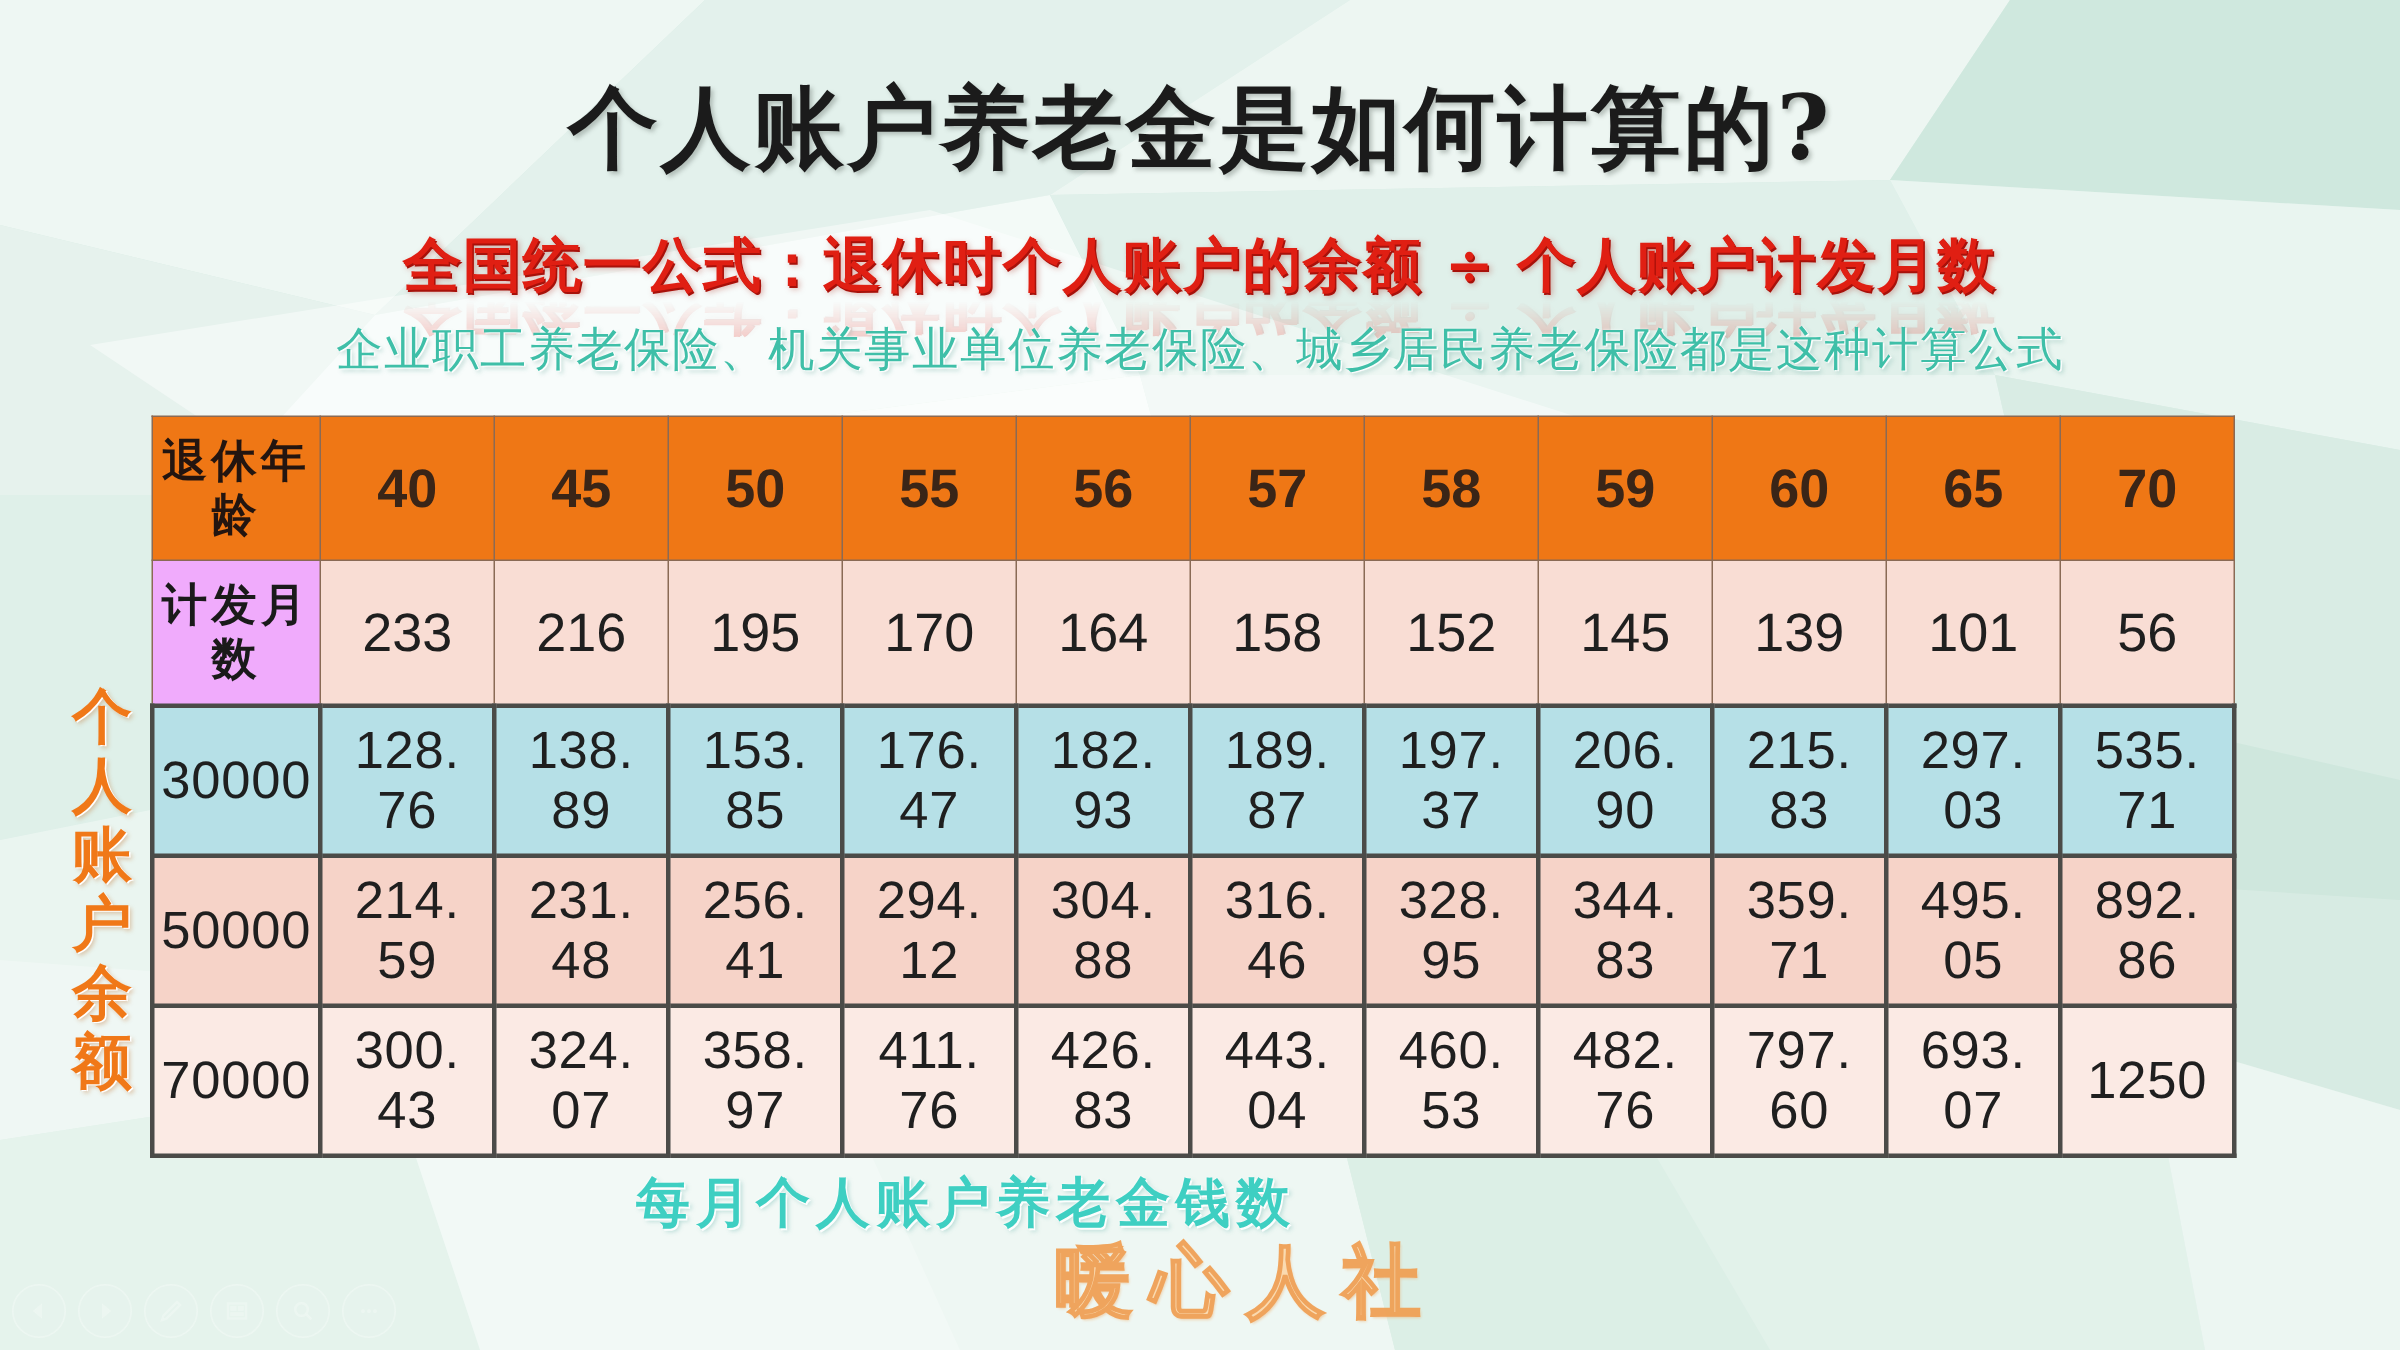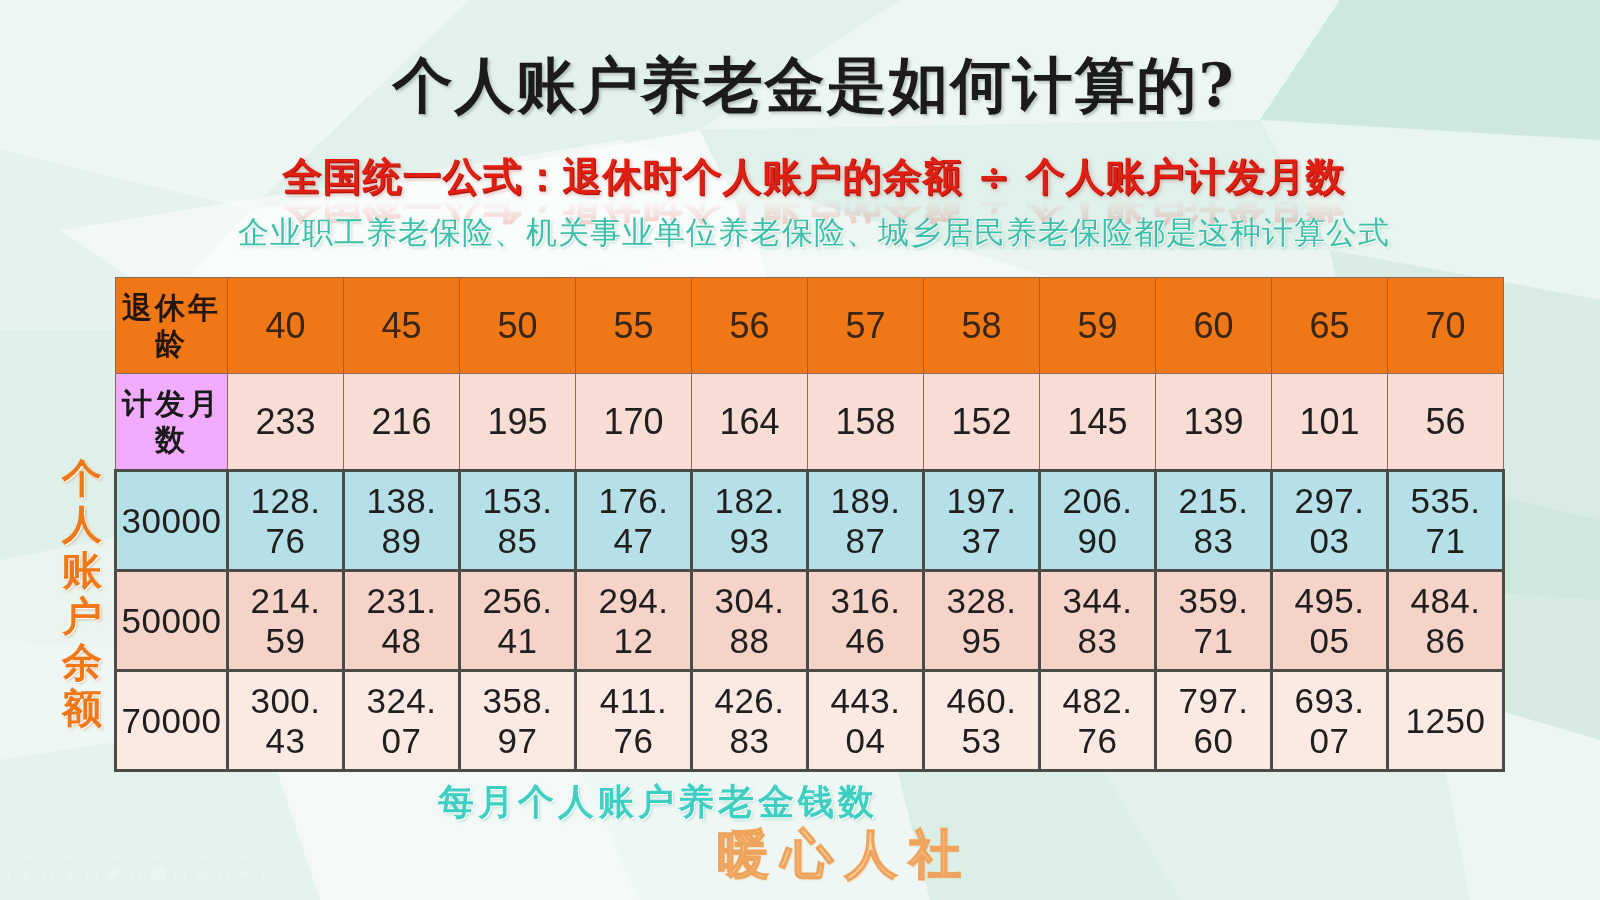--- a/index.html
+++ b/index.html
@@ -7,21 +7,21 @@
   body{
     width:1600px;height:900px;overflow:hidden;
     font-family:"Liberation Sans","DejaVu Sans",sans-serif;
     background:#dbeee6;
     position:relative;
   }
   
   #bg{position:absolute;inset:0;z-index:0;}
   #bg svg{display:block;width:1600px;height:900px;}
 
-  #stage{position:absolute;inset:0;z-index:2;margin-left:14px;}
+  #stage{position:absolute;inset:0;z-index:2;}
 
   
   .title{
     position:absolute;top:46px;left:0;width:1600px;
     text-align:center;
     font-family:"DejaVu Serif","Liberation Serif",serif;
     font-size:60px;font-weight:700;color:#1b1b1b;
     letter-spacing:2px;
     text-shadow:2px 2px 3px rgba(120,130,125,.45);
     white-space:nowrap;
@@ -93,21 +93,21 @@
 
   
   tr.r-head td, tr.r-months td{
     border:1px solid #8a6a55;
     font-size:36px;
     height:95px;
   }
   tr.r-head td{
     background:#ef7715;
     color:#3a2517;
-    font-weight:400;
+    font-weight:700;
   }
   tr.r-head td.cjk, tr.r-months td.cjk{
     font-family:Liberation Sans, sans-serif;
     font-size:30px;font-weight:700;
     line-height:1.18;
     letter-spacing:3px;
     color:#231510;
   }
   tr.r-months td{ background:#f9ddd4; }
   tr.r-months td.cjk{ background:#f0abfc; color:#1a1a1a;}
@@ -276,21 +276,21 @@
         <td>214. 59</td>
         <td>231. 48</td>
         <td>256. 41</td>
         <td>294. 12</td>
         <td>304. 88</td>
         <td>316. 46</td>
         <td>328. 95</td>
         <td>344. 83</td>
         <td>359. 71</td>
         <td>495. 05</td>
-        <td>484. 86</td>
+        <td>892. 86</td>
       </tr>
       <tr class="r-data r-lite">
         <td>70000</td>
         <td>300. 43</td>
         <td>324. 07</td>
         <td>358. 97</td>
         <td>411. 76</td>
         <td>426. 83</td>
         <td>443. 04</td>
         <td>460. 53</td>

